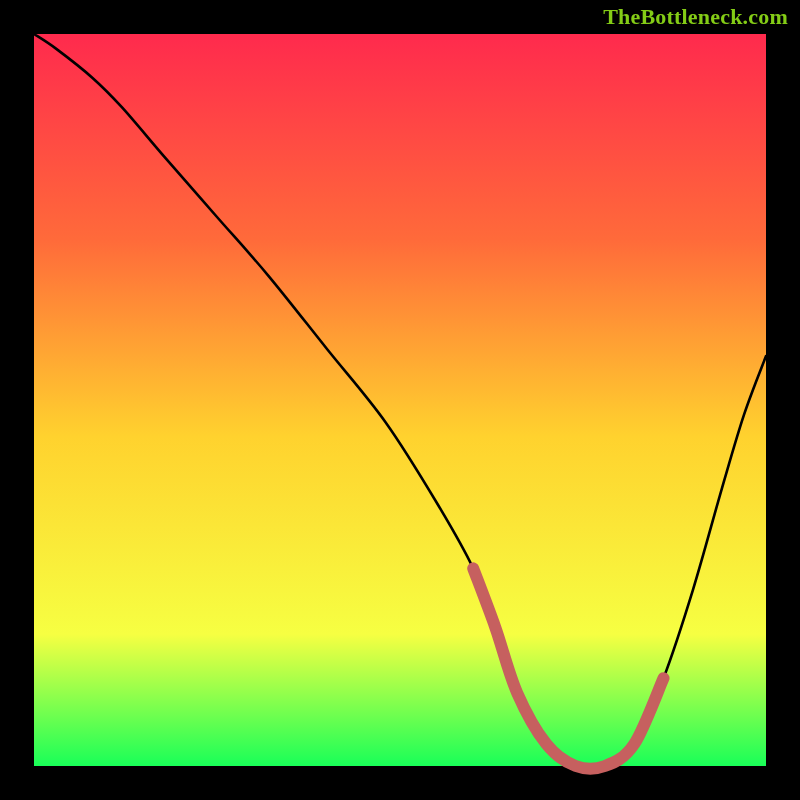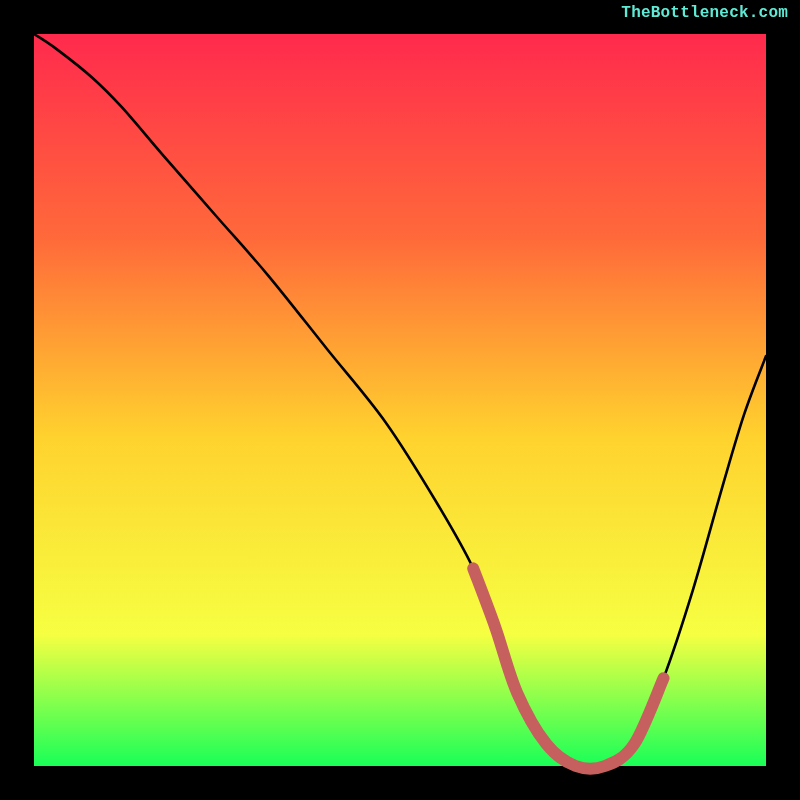--- a/index.html
+++ b/index.html
@@ -13,24 +13,24 @@
   .stage {
     position: relative;
     width: 800px;
     height: 800px;
     background: #000;
   }
   .watermark {
     position: absolute;
     top: 4px;
     right: 12px;
-    font-family: Liberation Mono, monospace;
-    font-size: 16px;
+    font-family: Liberation Serif, serif;
+    font-size: 22px;
     font-weight: 600;
-    color: #5eead4;
+    color: #84cc16;
     letter-spacing: 0.2px;
     user-select: none;
   }
   svg {
     position: absolute;
     left: 0;
     top: 0;
   }
 </style>
 </head>

